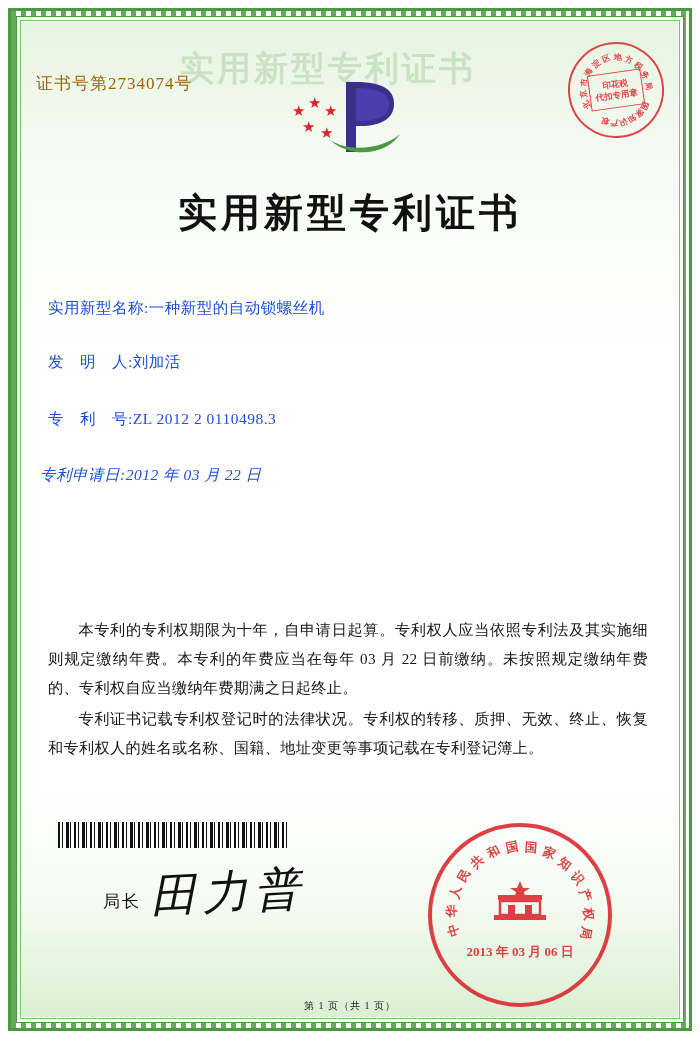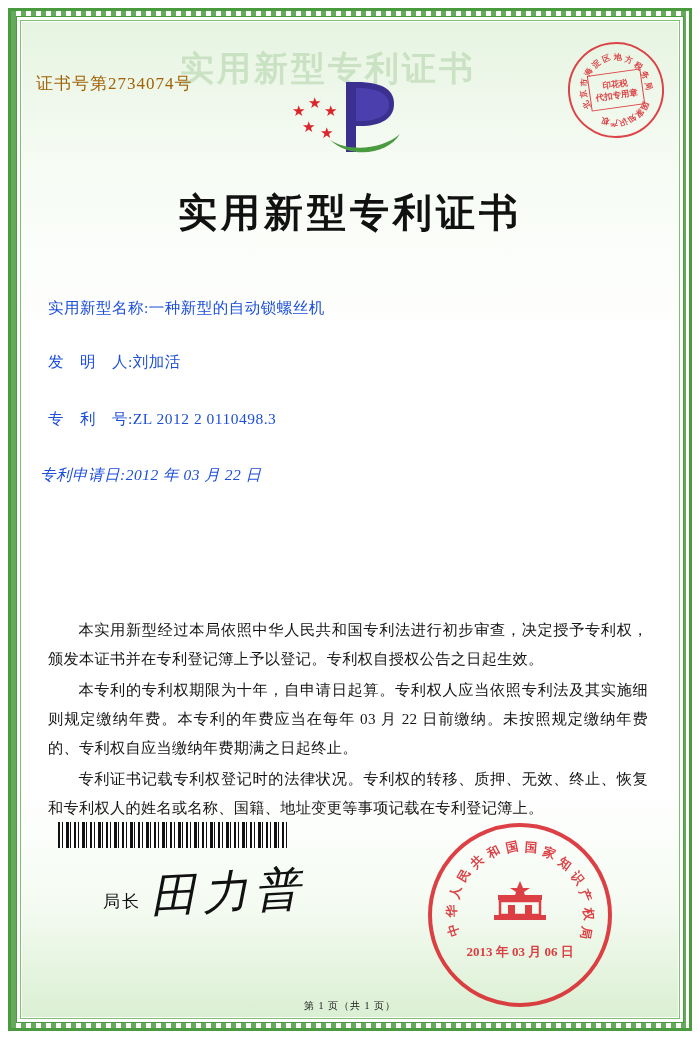--- a/index.html
+++ b/index.html
@@ -312,21 +312,20 @@
     <span>专　利　号:</span><span>ZL 2012 2 0110498.3</span>
   </div>
 
   <div class="field f-appd">
     <span>专利申请日:</span><span>2012 年 03 月 22 日</span>
   </div>
 
 
 
   <div class="body-text">
-    <p>本实用新型经过本局依照中华人民共和国专利法进行初步审查，决定授予专利权，颁发本证书并在专利登记簿上予以登记。专利权自授权公告之日起生效。</p>
     <p>本专利的专利权期限为十年，自申请日起算。专利权人应当依照专利法及其实施细则规定缴纳年费。本专利的年费应当在每年 03 月 22 日前缴纳。未按照规定缴纳年费的、专利权自应当缴纳年费期满之日起终止。</p>
     <p>专利证书记载专利权登记时的法律状况。专利权的转移、质押、无效、终止、恢复和专利权人的姓名或名称、国籍、地址变更等事项记载在专利登记簿上。</p>
   </div>
 
   <div class="barcode"></div>
 
   <div class="sig-label">局长</div>
   <div class="signature">田力普</div>
 
   <div class="seal-main">

